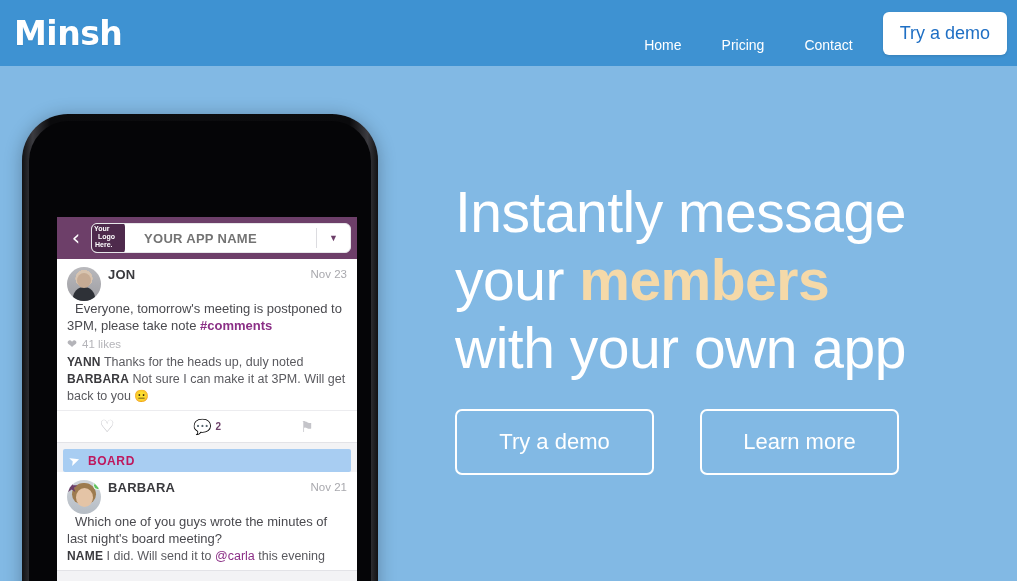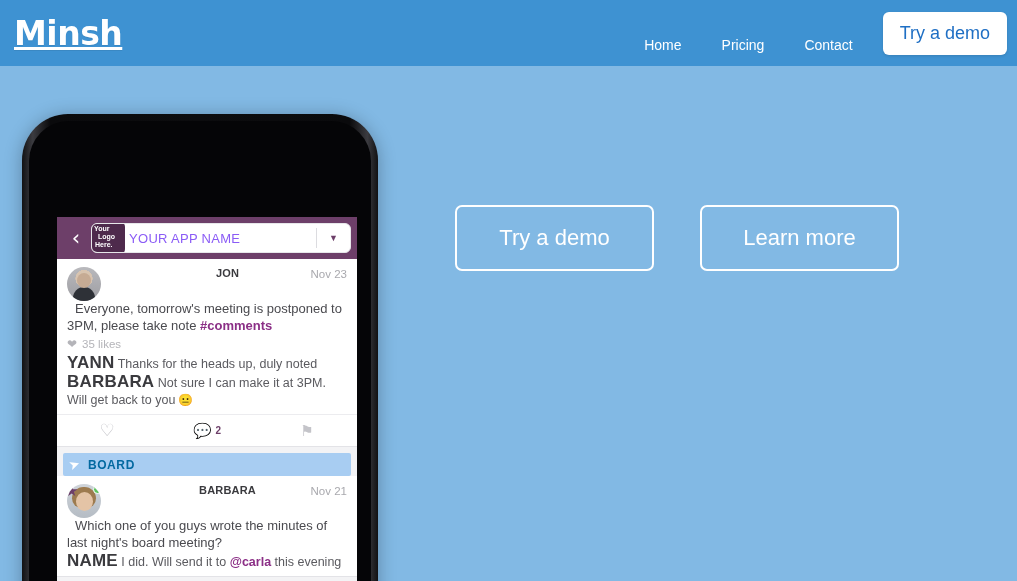--- a/index.html
+++ b/index.html
@@ -31,21 +31,20 @@
     position: absolute;
     left: 14px;
     top: 17px;
     font-size: 33px;
     font-weight: bold;
     color: #ffffff;
     letter-spacing: -0.5px;
     font-family: "DejaVu Sans", sans-serif;
     line-height: 1;
     text-shadow: 0 1px 1px rgba(0,0,0,0.07);
-    text-decoration: underline;
   }
 
   .nav-right {
     position: absolute;
     right: 8px;
     top: 0;
     height: 66px;
     display: flex;
     align-items: center;
     gap: 0;
@@ -218,24 +217,24 @@
     text-align: left;
     flex-shrink: 0;
     font-family: "Liberation Sans", sans-serif;
   }
   .logo-badge span { display: block; }
   .logo-badge .l2 { padding-left: 4px; }
   .logo-badge .l3 { padding-left: 1px; }
 
   .app-name {
     flex: 1;
-    color: #8b5cf6;
-    font-weight: normal;
+    color: #737373;
+    font-weight: bold;
     font-size: 13px;
-    padding-left: 4px;
+    padding-left: 19px;
     letter-spacing: 0.3px;
     white-space: nowrap;
   }
 
   .app-caret {
     width: 34px;
     border-left: 1px solid #dcdce0;
     height: 20px;
     display: flex;
     align-items: center;
@@ -333,25 +332,24 @@
     z-index: 3;
     border: 1px solid #fff;
   }
 
   .post-meta {
     flex: 1;
     min-width: 0;
   }
 
   .author {
-    font-size: 11px;
+    font-size: 13px;
     font-weight: bold;
     color: #3a3a3e;
     letter-spacing: 0.2px;
-    text-align: center;
   }
 
   .date {
     position: absolute;
     right: 0; top: 1px;
     font-size: 11.5px;
     color: #a9a9ae;
   }
 
   .post-body {
@@ -363,21 +361,21 @@
   }
   .post-body .indent { display:inline-block; width: 8px; }
 
   .tag {
     color: #8b2f86;
     font-weight: bold;
   }
 
   .mention {
     color: #8b2f86;
-    font-weight: bold;
+    font-weight: normal;
   }
 
   .likes {
     font-size: 11.5px;
     color: #b4b4b9;
     padding: 4px 0 3px 0;
     display: flex;
     align-items: center;
     gap: 5px;
   }
@@ -386,21 +384,21 @@
   .comments {
     padding: 1px 0 5px 0;
   }
   .comment {
     font-size: 12.5px;
     line-height: 17px;
     color: #5a5a5f;
   }
   .comment .cname {
     font-weight: bold;
-    font-size: 17px;
+    font-size: 12px;
     color: #3a3a3e;
     letter-spacing: 0.2px;
   }
   .emoji { font-size: 12px; }
 
   .viewmore {
     font-size: 11.5px;
     color: #a9a9ae;
     padding: 2px 0 4px 0;
   }
@@ -434,41 +432,46 @@
     padding-left: 4px;
   }
   .board-banner .rocket {
     color: #ffffff;
     font-size: 13px;
     transform: rotate(-20deg);
     margin-right: 8px;
     margin-left: 2px;
   }
   .board-banner .blabel {
-    color: #0369a1;
+    color: #be185d;
     font-weight: bold;
     font-size: 12px;
     letter-spacing: 0.6px;
     text-align: center;
   }
 </style>
 </head>
 <body>
 
 <div class="topnav">
   <div class="brand">Minsh</div>
   <div class="nav-right">
     <a class="nav-link" href="#">Home</a>
     <a class="nav-link" href="#">Pricing</a>
     <a class="nav-link" href="#">Contact</a>
     <button class="btn-demo-top">Try a demo</button>
   </div>
 </div>
 
 <div class="hero">
+  <div class="headline">
+    <div>Instantly message</div>
+    <div><span>your </span><span class="accent">members</span></div>
+    <div>with your own app</div>
+  </div>
   <div class="hero-buttons">
     <button class="btn-outline">Try a demo</button>
     <button class="btn-outline">Learn more</button>
   </div>
 </div>
 
 <div class="phone">
   <div class="phone-inner">
     <div class="phone-camera"></div>
     <div class="phone-speaker"></div>
@@ -494,21 +497,21 @@
           <div class="post-head">
             <div class="avatar jon"></div>
             <div class="post-meta">
               <div class="author">JON</div>
             </div>
             <div class="date">Nov 23</div>
           </div>
           <div class="post-body"><span class="indent"></span><span>Everyone, tomorrow's meeting is postponed to 3PM, please take note </span><span class="tag">#comments</span></div>
           <div class="likes">
             <span class="heart">❤</span>
-            <span>35 likes</span>
+            <span>41 likes</span>
           </div>
           <div class="comments">
             <div class="comment"><span class="cname">YANN</span><span> Thanks for the heads up, duly noted</span></div>
             <div class="comment"><span class="cname">BARBARA</span><span> Not sure I can make it at 3PM. Will get back to you </span><span class="emoji">😐</span></div>
           </div>
           <div class="actionbar">
             <div class="action">
               <span class="ic-heart">♡</span>
             </div>
             <div class="action">

